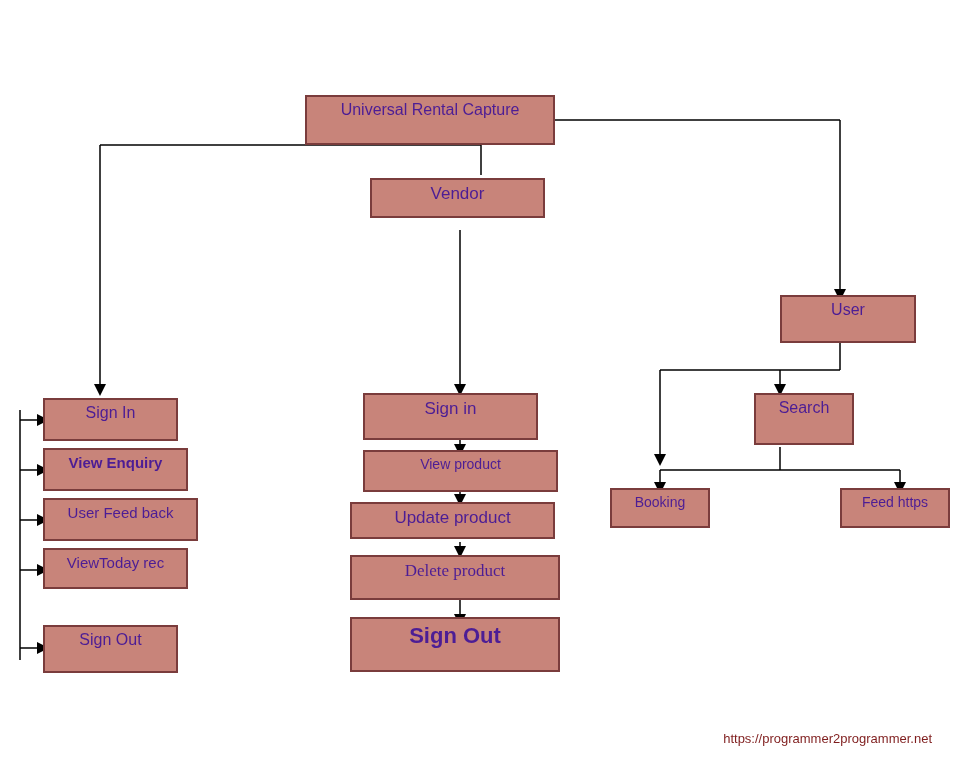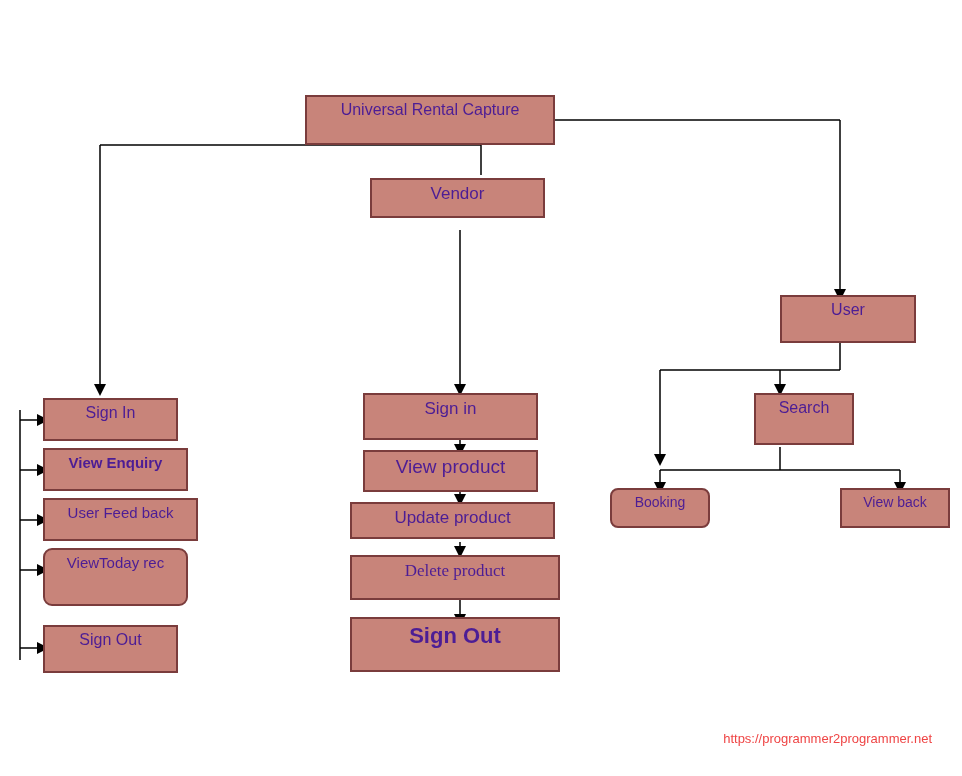--- a/index.html
+++ b/index.html
@@ -40,21 +40,21 @@
       justify-content: center;
       font-size: 15px;
       font-family: Arial, sans-serif;
       color: #4c1d95;
       text-align: center;
       padding: 4px 8px;
     }
     .node.xlarge { font-size: 22px; font-weight: normal; }
     .watermark {
       position: absolute;
-      color: #ef4444;
+      color: #7f1d1d;
       font-size: 13px;
       bottom: 30px;
       right: 30px;
     }
   </style>
 </head>
 <body>
 
 <div class="diagram-container">
 
@@ -130,54 +130,54 @@
   </div>
 
   <div class="node" style="left:43px; top:448px; width:145px; height:43px; font-size:15px;font-weight:bold;">
     <span>View  Enquiry</span>
   </div>
 
   <div class="node" style="left:43px; top:498px; width:155px; height:43px; font-size:15px;">
     <span>User  Feed back</span>
   </div>
 
-  <div class="node" style="left:43px; top:548px; width:145px; height:58px; font-size:15px;border-radius:9px;">
+  <div class="node" style="left:43px; top:548px; width:145px; height:41px; font-size:15px;">
     <span>ViewToday rec</span>
   </div>
 
   <div class="node" style="left:43px; top:625px; width:135px; height:48px; font-size:16px;">
     <span>Sign Out</span>
   </div>
 
   <div class="node" style="left:363px; top:393px; width:175px; height:47px; font-size:17px;">
     <span>Sign  in</span>
   </div>
 
-  <div class="node" style="left:363px; top:450px; width:175px; height:42px; font-size:19px;">
+  <div class="node" style="left:363px; top:450px; width:195px; height:42px; font-size:14px;">
     <span>View product</span>
   </div>
 
   <div class="node" style="left:350px; top:502px; width:205px; height:37px; font-size:17px;">
     <span>Update  product</span>
   </div>
 
   <div class="node" style="left:350px; top:555px; width:210px; height:45px; font-size:17px;font-family:Liberation Serif, serif;">
     <span>Delete  product</span>
   </div>
 
   <div class="node xlarge" style="left:350px; top:617px; width:210px; height:55px; font-size:22px; font-weight:bold;">
     <span>Sign Out</span>
   </div>
 
   <div class="node" style="left:735px; top:393px; width:100px; height:52px; font-size:16px;margin-left:19px;">
     <span>Search</span>
   </div>
 
-  <div class="node" style="left:610px; top:488px; width:100px; height:40px; font-size:14px;border-radius:8px;">
+  <div class="node" style="left:610px; top:488px; width:100px; height:40px; font-size:14px;">
     <span>Booking</span>
   </div>
 
   <div class="node" style="left:840px; top:488px; width:110px; height:40px; font-size:14px;">
-    <span>View back</span>
+    <span>Feed https</span>
   </div>
 
   <div class="watermark">https://programmer2programmer.net</div>
 </div>
 
 </body></html>

